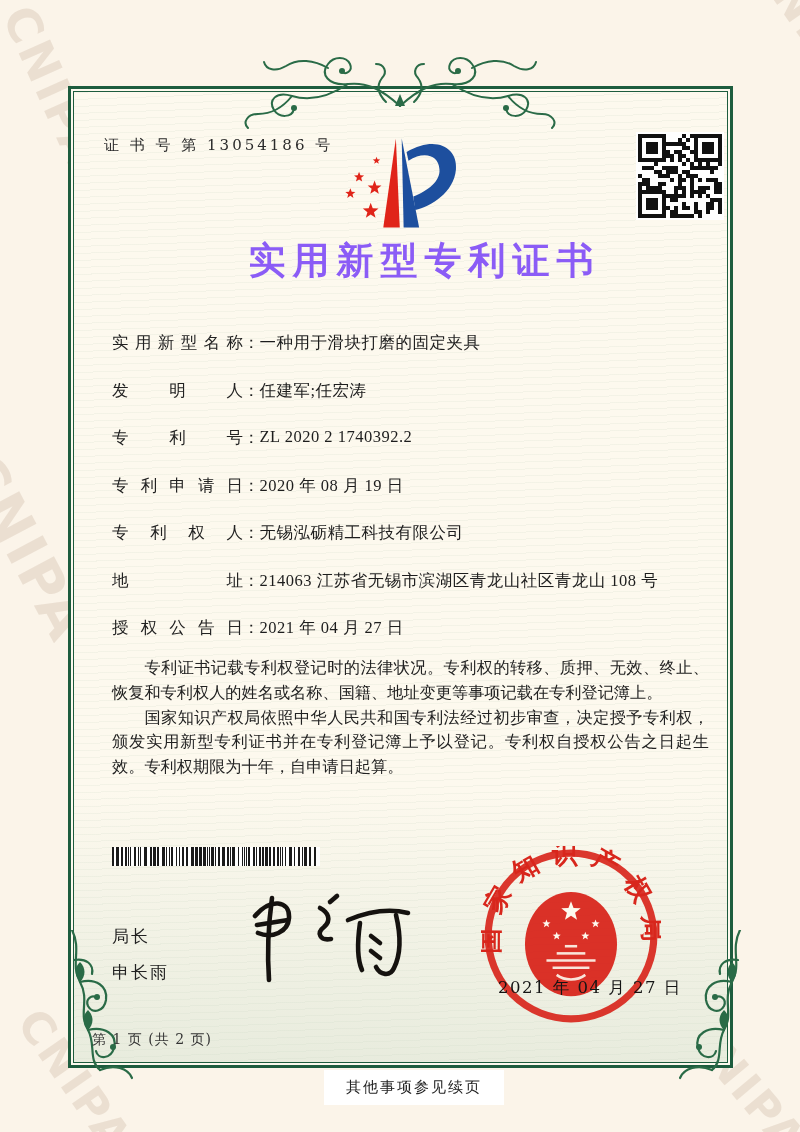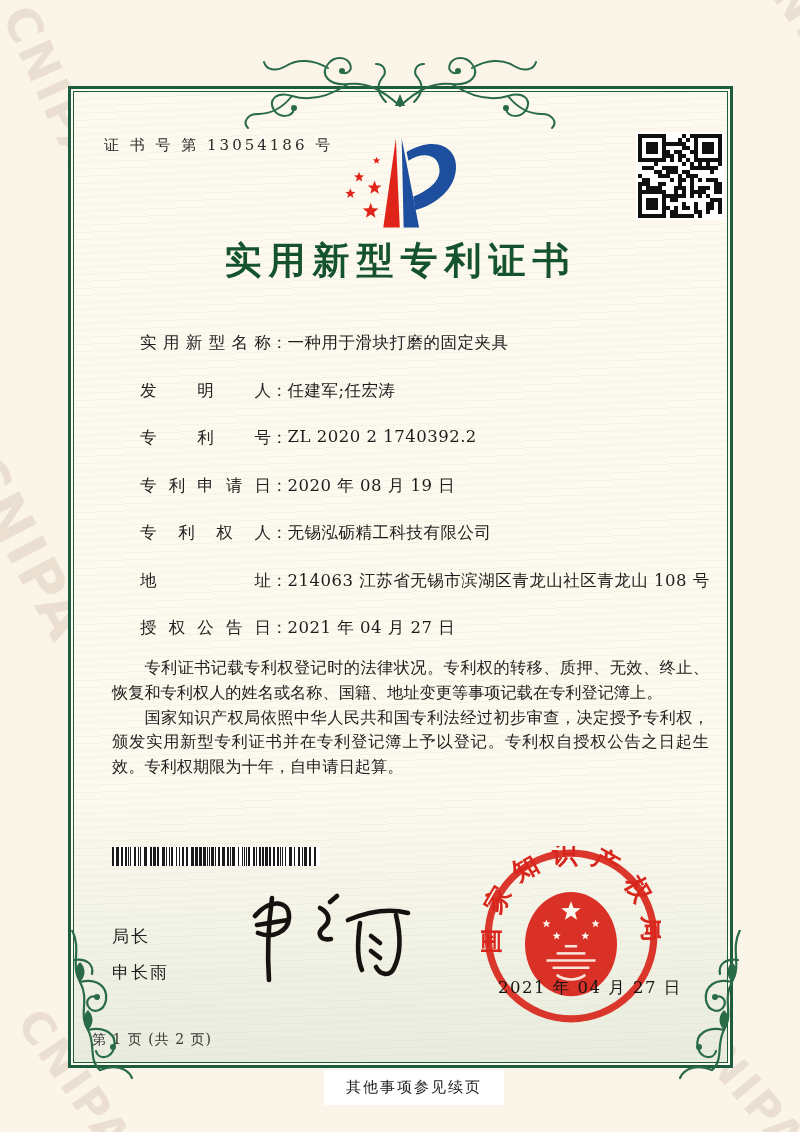--- a/index.html
+++ b/index.html
@@ -38,30 +38,30 @@
   .orn{position:absolute;pointer-events:none;}
   .orn-top{left:50%;top:44px;transform:translateX(-50%);}
   .orn-bl{left:52px;top:930px;}
   .orn-br{left:668px;top:930px;transform:scaleX(-1);}
   
   .cert-no{position:absolute;left:104px;top:136px;font-size:15px;letter-spacing:3px;color:#2a2a2a;}
   .logo{position:absolute;left:330px;top:126px;}
   .qr{position:absolute;left:636px;top:132px;background:#fff;padding:2px;}
   .title{
     position:absolute;left:68px;top:236px;width:665px;text-align:center;
-    font-size:37px;font-weight:700;letter-spacing:7px;color:#14532d;
+    font-size:37px;font-weight:700;letter-spacing:7px;color:#8b5cf6;padding-left:24px;
   }
   .fields{position:absolute;left:112px;top:332px;width:600px;}
   .frow{position:relative;height:47.5px;font-size:16.5px;color:#1d1d1d;}
   .flabel{
     display:inline-block;width:131px;text-align:justify;text-align-last:justify;
-    vertical-align:top;color:#222;margin-left:28px;
+    vertical-align:top;color:#222;
   }
   .fcolon{display:inline-block;vertical-align:top;}
-  .fvalue{display:inline-block;vertical-align:top;letter-spacing:0.5px;}
+  .fvalue{display:inline-block;vertical-align:top;letter-spacing:0.5px;font-family:Liberation Serif, serif;}
   .fpair2{position:absolute;left:364px;top:0;}
   .fpair2 .flabel{width:96px;}
   .body-text{
     position:absolute;left:112px;top:656px;width:597px;
     font-size:16.2px;line-height:24.8px;text-align:justify;color:#222;
   }
   .body-text p{margin:0;text-indent:2em;}
   .barcode{position:absolute;left:112px;top:847px;}
   .signer{
     position:absolute;left:112px;top:908px;

